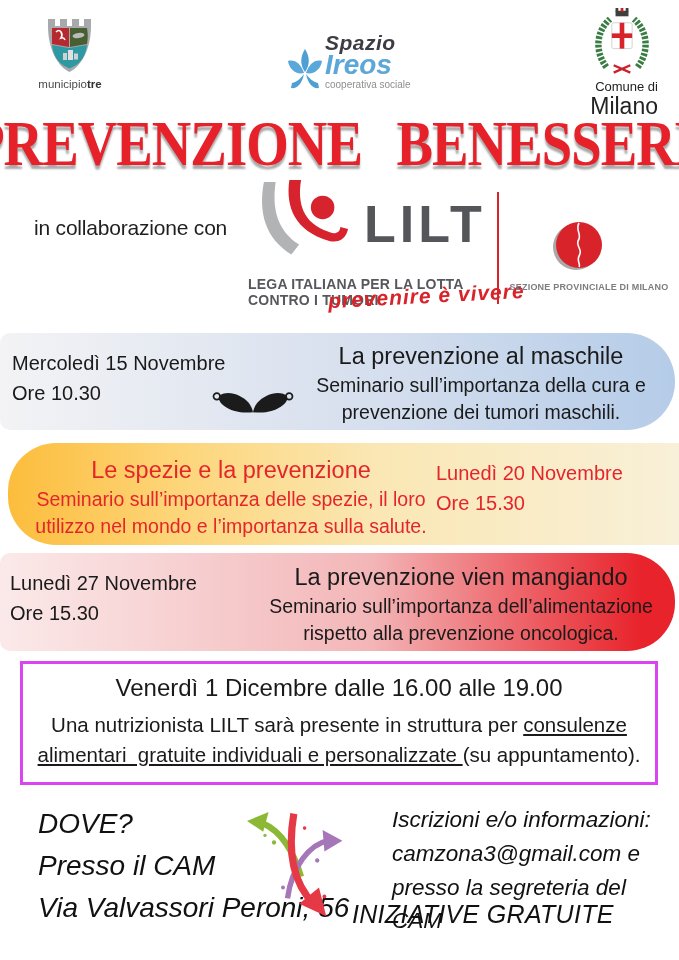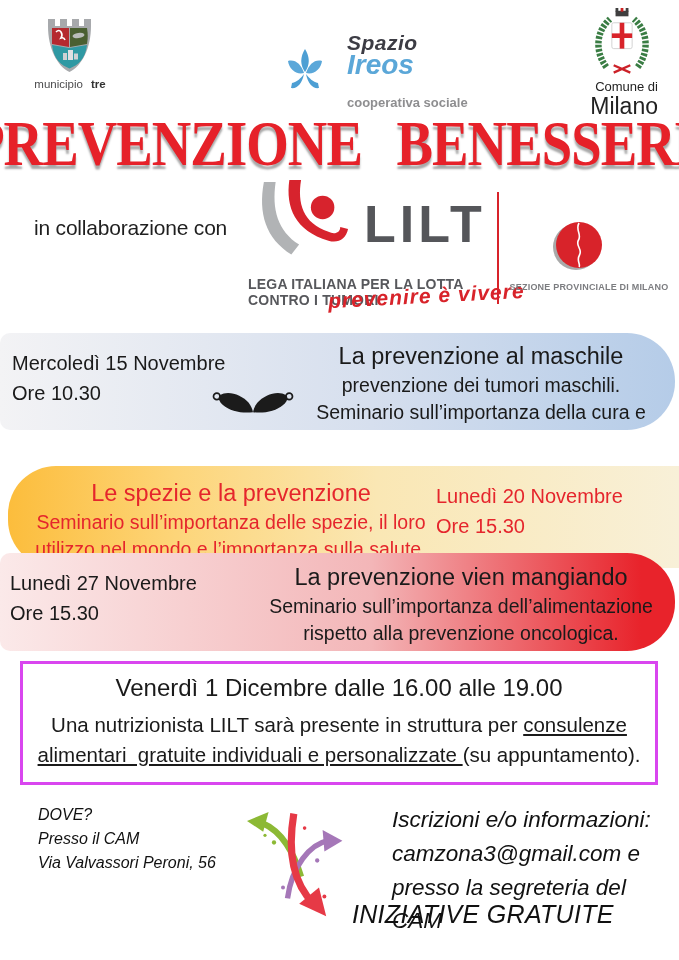--- a/index.html
+++ b/index.html
@@ -2,25 +2,25 @@
 <html><head>
 <meta charset="utf-8">
 <style>
   html,body{margin:0;padding:0;background:#ffffff;}
   #poster{position:relative;width:679px;height:960px;background:#ffffff;overflow:hidden;
           font-family:"Liberation Sans",sans-serif;color:#1a1a1a;}
   .abs{position:absolute;}
 
   
   .muni-label{font-size:11.5px;color:#4b4b4d;text-align:center;margin-top:2px;}
-  .muni-label b{color:#333;padding-left:8px;}
+  .muni-label b{color:#333;}
   .ireos-text{line-height:1;}
   .ireos-top{font-style:italic;font-weight:700;font-size:21px;color:#3c3c44;letter-spacing:.5px;}
   .ireos-name{font-style:italic;font-weight:700;font-size:28px;color:#5ba7d8;margin-top:-2px;}
-  .ireos-sub{font-size:13px;color:#8e8e90;margin-top:17px;font-weight:bold;}
+  .ireos-sub{font-size:10px;color:#8e8e90;margin-top:1px;}
   .comune-text{font-family:Liberation Sans, sans-serif;color:#222;text-align:right;line-height:1.05;}
   .comune-l1{font-size:13px;}
   .comune-l2{font-size:23px;}
 
   
   .title-row{left:0;top:110px;width:679px;height:66px;display:flex;align-items:center;justify-content:center;gap:10px;}
   .title-word{font-family:"Liberation Serif",serif;font-weight:700;font-size:57px;color:#e62129;
               letter-spacing:-1px;transform:scale(.96,1.12);display:inline-block;
               text-shadow:0 3px 2px rgba(40,40,40,.40);white-space:nowrap;}
 
@@ -31,38 +31,38 @@
   .lilt-sub{left:248px;top:96px;width:246px;font-size:14px;color:#57585c;letter-spacing:.2px;font-weight:700;}
   .lilt-tag{left:328px;top:104px;font-size:21px;font-weight:700;font-style:italic;color:#d8232a;
             transform:rotate(-3deg);letter-spacing:1px;}
   .collab-sep{left:497px;top:12px;width:2px;height:112px;background:#d8232a;}
   .sez-label{left:504px;top:102px;width:170px;text-align:center;font-size:9px;color:#7c7d80;font-weight:700;letter-spacing:.2px;}
 
   
   .band{left:0;width:675px;overflow:hidden;}
   .band-blue{top:333px;height:97px;border-radius:10px 48px 48px 10px;
              background:linear-gradient(90deg,#f3f3f5 0%,#d6dfee 55%,#b5cce8 100%);}
-  .band-yellow{left:8px;top:466px;width:671px;height:102px;border-radius:48px 0 0 48px;
+  .band-yellow{left:8px;top:443px;width:671px;height:102px;border-radius:48px 0 0 48px;
              background:linear-gradient(90deg,#fcbd3c 0%,#fdd579 25%,#fae7b4 55%,#f8f0d8 100%);}
   .band-red{top:553px;height:98px;border-radius:10px 48px 48px 10px;
              background:linear-gradient(90deg,#fbe9e9 0%,#f3b6b8 55%,#e8232b 95%);}
   .ev-date{font-size:20px;line-height:1.5;}
   .ev-title{font-size:23.5px;text-align:center;margin-bottom:2px;}
   .ev-desc{font-size:19.5px;line-height:1.4;text-align:center;}
   .red-text{color:#e5252c;}
 
   
   .clinic{left:20px;top:661px;width:632px;height:108px;border:3px solid #d946ef;background:#fff;
           text-align:center;padding-top:10px;}
   .clinic-title{font-size:24px;margin-bottom:8px;}
   .clinic-line{font-size:20.5px;line-height:1.45;}
   .u{text-decoration:underline;white-space:pre-wrap;}
 
   
-  .where{left:38px;top:803px;font-style:italic;font-size:16px;line-height:1.5;color:#111;}
+  .where{left:38px;top:803px;font-style:italic;font-size:28px;line-height:1.5;color:#111;}
   .info{left:392px;top:803px;font-style:italic;font-size:22.5px;line-height:1.5;color:#111;}
   .free{left:352px;top:900px;font-style:italic;font-size:25px;color:#111;letter-spacing:.3px;}
 </style>
 </head>
 <body>
 
 <div id="poster">
 
   <div class="abs" style="left:30px;top:16px;width:80px;">
     <svg width="56" height="60" viewBox="0 0 56 60" style="display:block;margin:0 auto;">
@@ -73,21 +73,21 @@
       <path d="M10,29 l17,3 l18,-3 C43,44 36,49 27.5,52.5 C19,49 12,44 10,29 Z" fill="#2f99a3"></path>
       <path d="M14,16 q3,-3 5,0 q2,3 0,6 q3,-1 4,2" stroke="#ffffff" stroke-width="1.6" fill="none"></path>
       <ellipse cx="36.5" cy="19.5" rx="6" ry="2.6" fill="#b9bcb9" transform="rotate(-8 36.5 19.5)"></ellipse>
       <rect x="21" y="37" width="4" height="7" fill="#cfd1d3"></rect>
       <rect x="26" y="34" width="5" height="10" fill="#dfe0e2"></rect>
       <rect x="32" y="37.5" width="4" height="6" fill="#cfd1d3"></rect>
     </svg>
     <div class="muni-label"><span>municipio</span><b>tre</b></div>
   </div>
 
-  <div class="abs" style="left:285px;top:32px;display:flex;align-items:flex-start;gap:22px;">
+  <div class="abs" style="left:285px;top:32px;display:flex;align-items:flex-start;gap:0;">
     <svg width="40" height="50" viewBox="0 0 40 44" style="margin-top:12px;">
       <path d="M20,2 C15,10 15,18 20,25 C25,18 25,10 20,2 Z" fill="#4d9fd4"></path>
       <path d="M3,14 C10,12 16,17 19,26 C11,28 4,22 3,14 Z" fill="#5aa7d9"></path>
       <path d="M37,14 C30,12 24,17 21,26 C29,28 36,22 37,14 Z" fill="#5aa7d9"></path>
       <path d="M7,36 C12,35 16,31 19,27 C17,37 12,42 6,41 Z" fill="#4d9fd4"></path>
       <path d="M33,36 C28,35 24,31 21,27 C23,37 28,42 34,41 Z" fill="#4d9fd4"></path>
     </svg>
     <div class="ireos-text">
       <div class="ireos-top">Spazio</div>
       <div class="ireos-name">Ireos</div>
@@ -155,22 +155,22 @@
       <div class="ev-date">Ore 10.30</div>
     </div>
     <svg class="abs" style="left:210px;top:52px;" width="86" height="40" viewBox="0 0 120 46">
       <path d="M60,33 C46,35 28,32 18,23 C13,18.5 10,13 14,9.5 C24,2 44,8 54,20 C57,24 59,28 60,33 Z" fill="#1b1b1b"></path>
       <path d="M60,33 C74,35 92,32 102,23 C107,18.5 110,13 106,9.5 C96,2 76,8 66,20 C63,24 61,28 60,33 Z" fill="#1b1b1b"></path>
       <circle cx="9.5" cy="11" r="4.6" fill="none" stroke="#1b1b1b" stroke-width="2.4"></circle>
       <circle cx="110.5" cy="11" r="4.6" fill="none" stroke="#1b1b1b" stroke-width="2.4"></circle>
     </svg>
     <div class="abs" style="left:298px;top:10px;width:366px;">
       <div class="ev-title">La prevenzione al maschile</div>
+      <div class="ev-desc">Seminario sull’importanza della cura e</div>
       <div class="ev-desc">prevenzione dei tumori maschili.</div>
-      <div class="ev-desc">Seminario sull’importanza della cura e</div>
     </div>
   </div>
 
   <div class="abs band band-yellow">
     <div class="abs" style="left:18px;top:14px;width:410px;">
       <div class="ev-title red-text">Le spezie e la prevenzione</div>
       <div class="ev-desc red-text">Seminario sull’importanza delle spezie, il loro</div>
       <div class="ev-desc red-text">utilizzo nel mondo e l’importanza sulla salute.</div>
     </div>
     <div class="abs" style="left:428px;top:15px;width:236px;">

